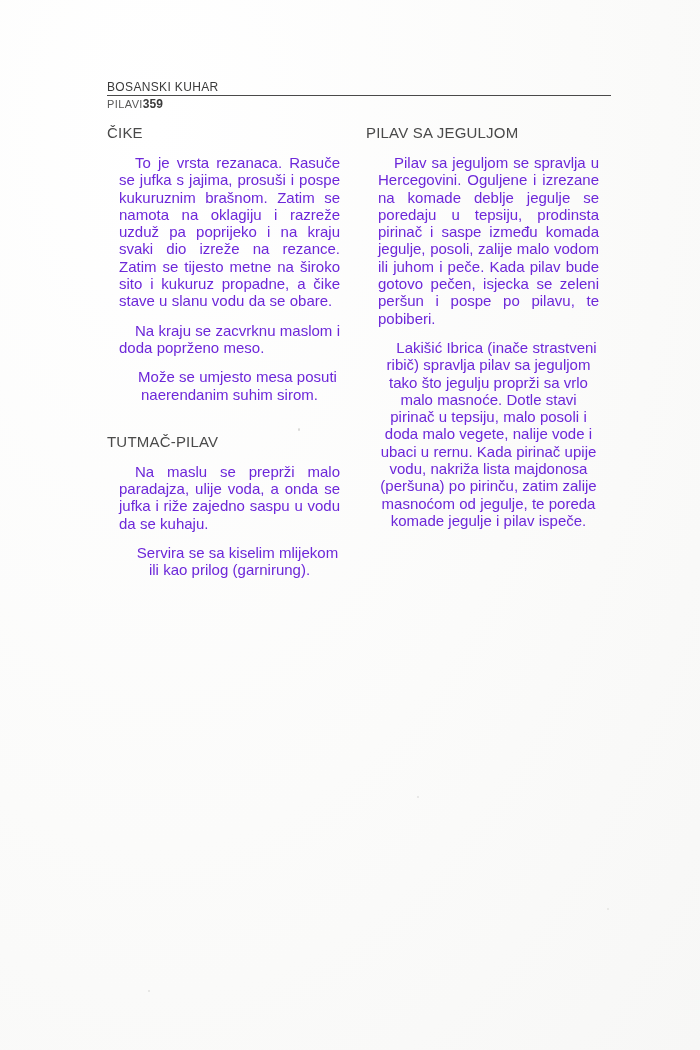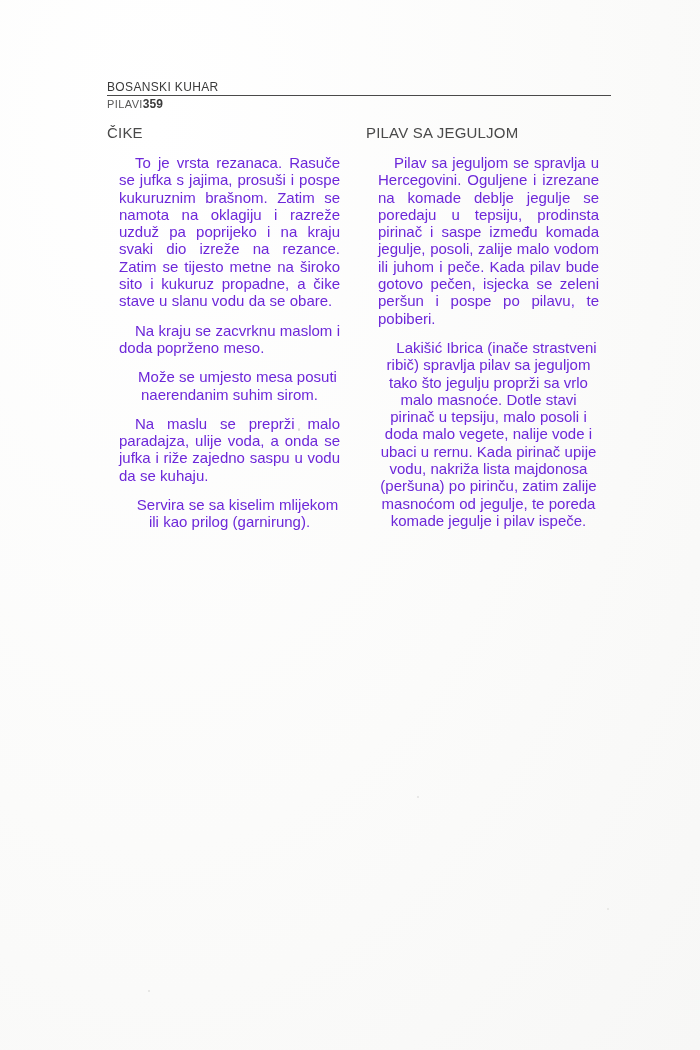--- a/index.html
+++ b/index.html
@@ -147,20 +147,21 @@
     <div class="col left">
 
       <section>
         <h2 class="recipe-title">ČIKE</h2>
         <p class="body">To je vrsta rezanaca. Rasuče se jufka s jajima, prosuši i pospe kukuruznim brašnom. Zatim se namota na oklagiju i razreže uzduž pa poprijeko i na kraju svaki dio izreže na rezance. Zatim se tijesto metne na široko sito i kukuruz propadne, a čike stave u slanu vodu da se obare.</p>
         <p class="body">Na kraju se zacvrknu maslom i doda poprženo meso.</p>
         <p class="body last">Može se umjesto mesa posuti naerendanim suhim sirom.</p>
       </section>
 
       <section>
+        <h2 class="recipe-title spaced-top">TUTMAČ-PILAV</h2>
         <p class="body">Na maslu se preprži malo paradajza, ulije voda, a onda se jufka i riže zajedno saspu u vodu da se kuhaju.</p>
         <p class="body last">Servira se sa kiselim mlijekom ili kao prilog (garnirung).</p>
       </section>
 
     </div>
 
     <div class="col right">
 
       <section>
         <h2 class="recipe-title">PILAV SA JEGULJOM</h2>

